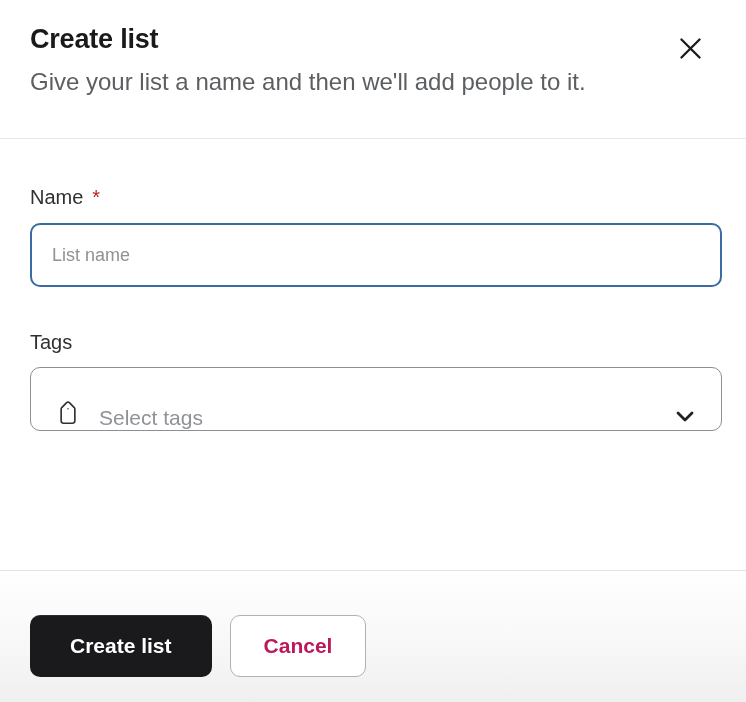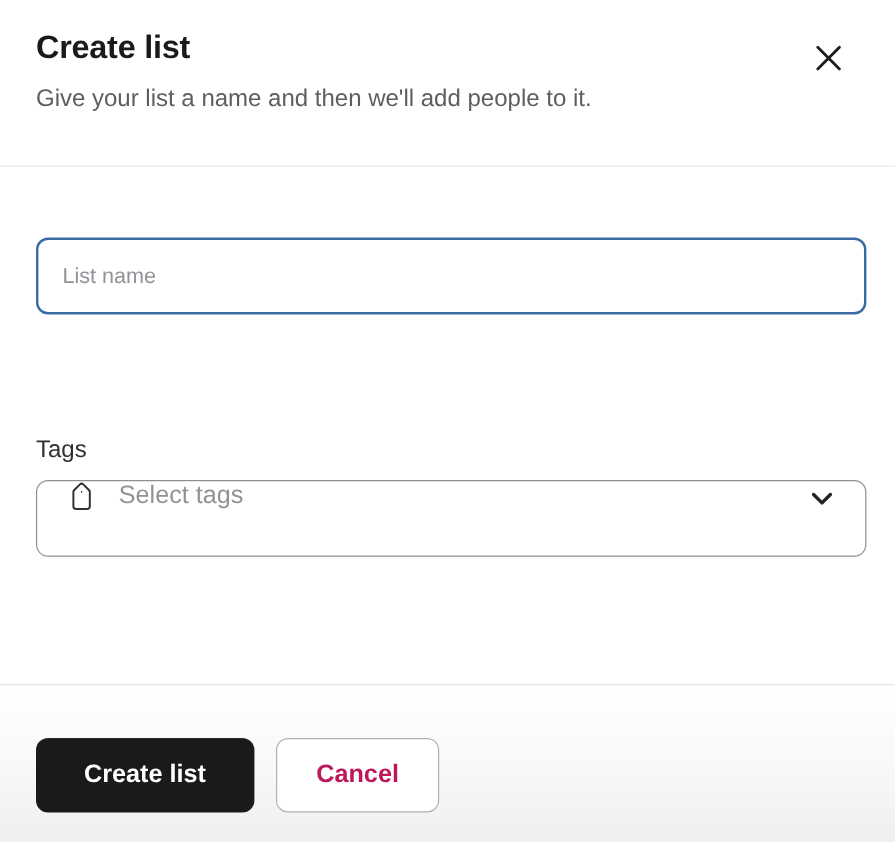--- a/index.html
+++ b/index.html
@@ -38,21 +38,21 @@
   }
   .modal-title{
     font-size:27px;
     line-height:34px;
     font-weight:700;
     color:var(--text-primary);
     letter-spacing:-0.2px;
   }
   .modal-subtitle{
     margin-top:12px;
-    font-size:20px;
+    font-size:24px;
     line-height:28px;
     font-weight:400;
     color:var(--text-secondary);
   }
   .close-btn{
     position:absolute;
     top:30px;
     right:38px;
     width:36px;
     height:36px;
@@ -93,31 +93,31 @@
     font-size:18px;
     color:#303030;
     outline:none;
     background:#ffffff;
   }
   .text-input::placeholder{
     color:var(--placeholder);
     opacity:1;
   }
   .tags-group{
-    margin-top:101px;
+    margin-top:43px;
   }
   .select-box{
     margin-top:12px;
     width:100%;
     height:64px;
     border:1.5px solid var(--border-gray);
     border-radius:10px;
     background:#ffffff;
     display:flex;
-    align-items:flex-start;
+    align-items:flex-end;
     padding:0 22px;
     cursor:pointer;
   }
   .select-box .tag-ic{
     width:30px;
     height:30px;
     color:#2f3133;
     flex:0 0 auto;
     display:block;
   }
@@ -183,20 +183,24 @@
         <svg width="31" height="31" viewBox="0 0 24 24" fill="none" stroke="currentColor" stroke-width="1.8" stroke-linecap="round">
           <path d="M5 5l14 14M19 5L5 19"></path>
         </svg>
       </span>
     </button>
   </div>
 
   <div class="modal-body">
 
     <div class="field-group">
+      <div class="field-label-row">
+        <span>Name</span>
+        <span class="required-mark">*</span>
+      </div>
       <input class="text-input" type="text" placeholder="List name" style="">
     </div>
 
     <div class="field-group tags-group">
       <div class="field-label-row">
         <span>Tags</span>
       </div>
       <div class="select-box">
         <span style="display:flex;">
           <svg class="tag-ic" viewBox="-3.5 -3.5 31 31" fill="none" stroke="currentColor" stroke-width="1.7" stroke-linecap="round" stroke-linejoin="round">

